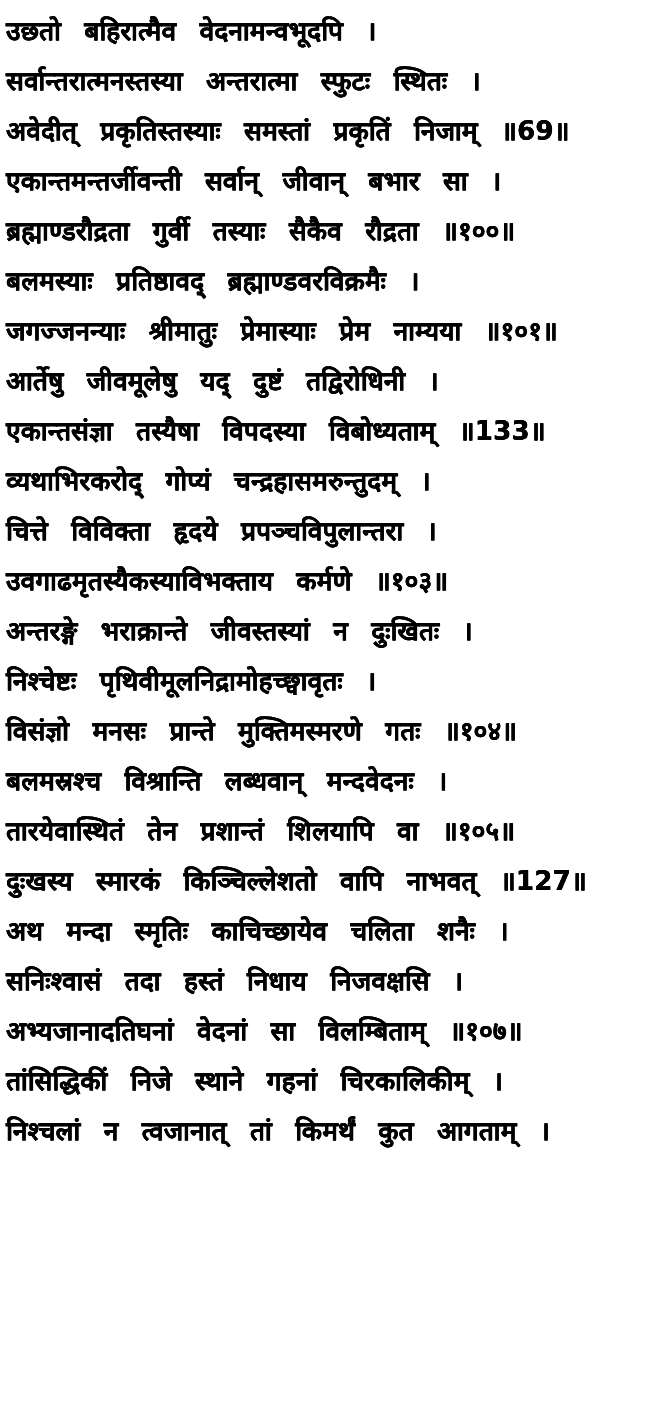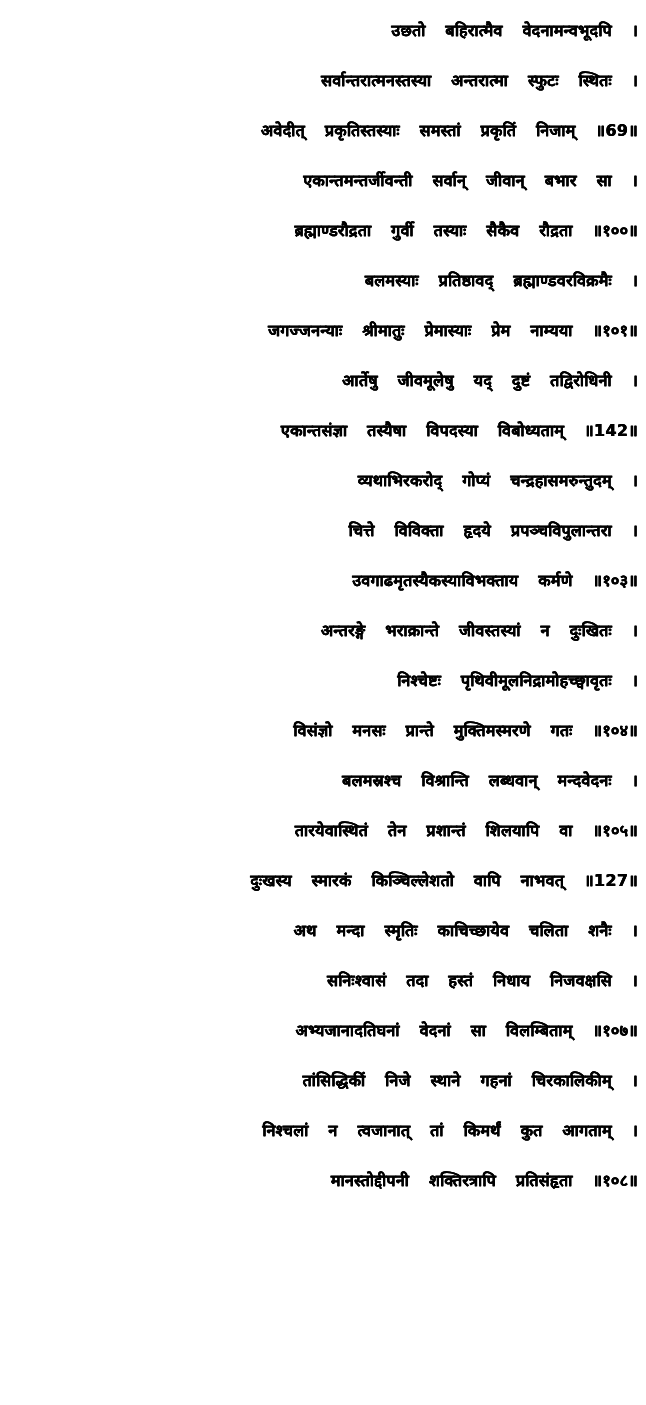--- a/index.html
+++ b/index.html
@@ -18,50 +18,48 @@
   }
   .verse-text {
     font-family: "DejaVu Sans", "Liberation Sans", sans-serif;
     color: #000000;
     font-weight: 700;
   }
   .verse-line {
     display: block;
     height: 50px;
     line-height: 50px;
-    font-size: 16px;
+    font-size: 26px;
     letter-spacing: 0.3px;
     word-spacing: 14px;
     white-space: nowrap;
     
     text-shadow: 0.4px 0 0 #000, 0 0.4px 0 #000;
-    text-align: right;
   }
 </style>
 </head>
 <body>
 
 <div class="page verse-text">
   <div class="verse-line">उछतो बहिरात्मैव वेदनामन्वभूदपि ।</div>
   <div class="verse-line">सर्वान्तरात्मनस्तस्या अन्तरात्मा स्फुटः स्थितः ।</div>
   <div class="verse-line">अवेदीत् प्रकृतिस्तस्याः समस्तां प्रकृतिं निजाम् ॥69॥</div>
   <div class="verse-line">एकान्तमन्तर्जीवन्ती सर्वान् जीवान् बभार सा ।</div>
   <div class="verse-line">ब्रह्माण्डरौद्रता गुर्वी तस्याः सैकैव रौद्रता ॥१००॥</div>
   <div class="verse-line">बलमस्याः प्रतिष्ठावद् ब्रह्माण्डवरविक्रमैः ।</div>
   <div class="verse-line">जगज्जनन्याः श्रीमातुः प्रेमास्याः प्रेम नाम्यया ॥१०१॥</div>
   <div class="verse-line">आर्तेषु जीवमूलेषु यद् दुष्टं तद्विरोधिनी ।</div>
-  <div class="verse-line">एकान्तसंज्ञा तस्यैषा विपदस्या विबोध्यताम् ॥142॥</div>
+  <div class="verse-line">एकान्तसंज्ञा तस्यैषा विपदस्या विबोध्यताम् ॥133॥</div>
   <div class="verse-line">व्यथाभिरकरोद् गोप्यं चन्द्रहासमरुन्तुदम् ।</div>
   <div class="verse-line">चित्ते विविक्ता हृदये प्रपञ्चविपुलान्तरा ।</div>
   <div class="verse-line">उवगाढमृतस्यैकस्याविभक्ताय कर्मणे ॥१०३॥</div>
   <div class="verse-line">अन्तरङ्गे भराक्रान्ते जीवस्तस्यां न दुःखितः ।</div>
   <div class="verse-line">निश्चेष्टः पृथिवीमूलनिद्रामोहच्छ्वावृतः ।</div>
   <div class="verse-line">विसंज्ञो मनसः प्रान्ते मुक्तिमस्मरणे गतः ॥१०४॥</div>
   <div class="verse-line">बलमस्रश्च विश्रान्ति लब्धवान् मन्दवेदनः ।</div>
   <div class="verse-line">तारयेवास्थितं तेन प्रशान्तं शिलयापि वा ॥१०५॥</div>
   <div class="verse-line">दुःखस्य स्मारकं किञ्चिल्लेशतो वापि नाभवत् ॥127॥</div>
   <div class="verse-line">अथ मन्दा स्मृतिः काचिच्छायेव चलिता शनैः ।</div>
   <div class="verse-line">सनिःश्वासं तदा हस्तं निधाय निजवक्षसि ।</div>
   <div class="verse-line">अभ्यजानादतिघनां वेदनां सा विलम्बिताम् ॥१०७॥</div>
   <div class="verse-line">तांसिद्धिकीं निजे स्थाने गहनां चिरकालिकीम् ।</div>
   <div class="verse-line">निश्चलां न त्वजानात् तां किमर्थं कुत आगताम् ।</div>
-  <div class="verse-line">मानस्तोद्दीपनी शक्तिरत्रापि प्रतिसंहृता ॥१०८॥</div>
 </div>
 
 </body></html>

